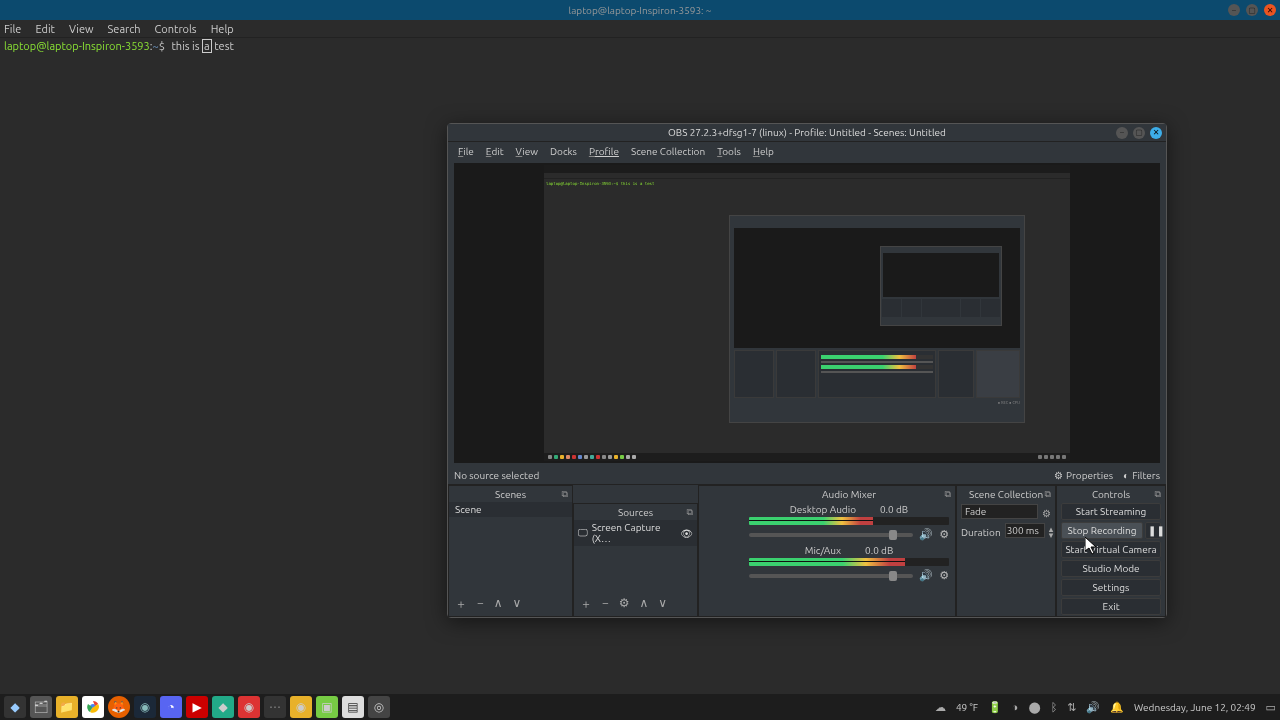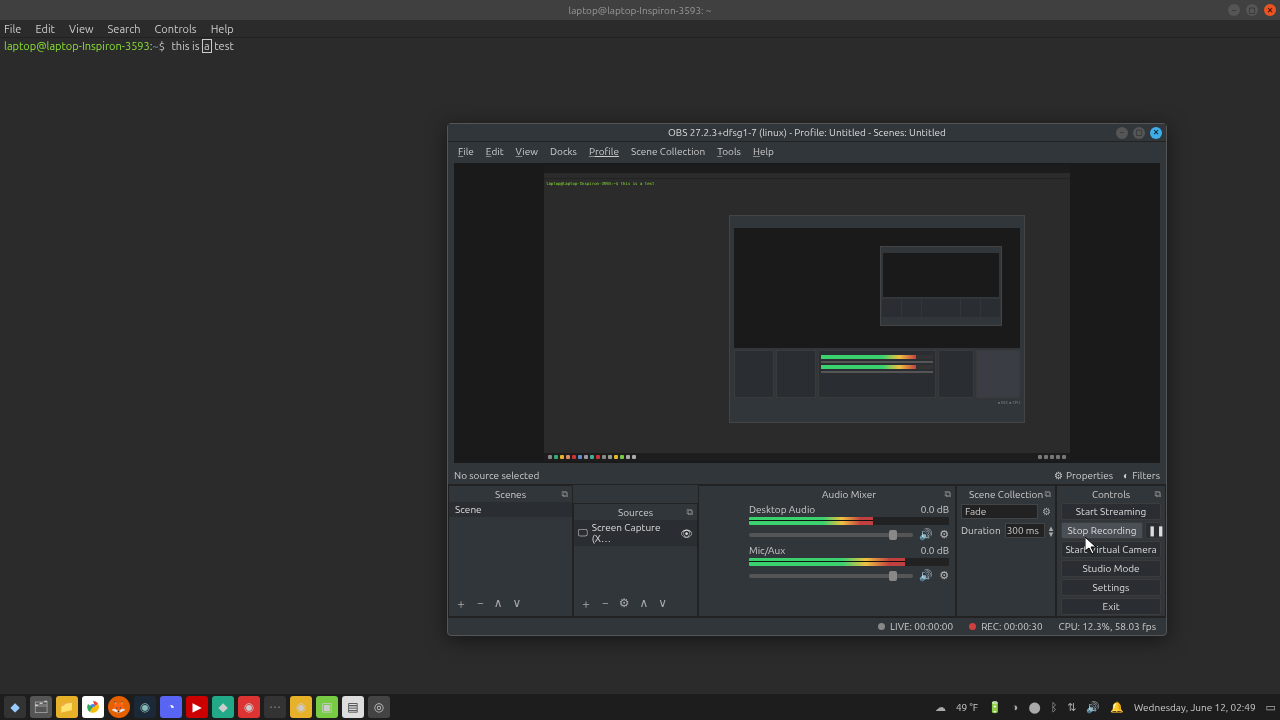--- a/index.html
+++ b/index.html
@@ -1,20 +1,20 @@
 <!DOCTYPE html>
 <html><head>
 <meta charset="utf-8">
 <style>
 * { margin: 0; padding: 0; box-sizing: border-box; font-family: "Ubuntu", "Segoe UI", sans-serif; }
 body { width: 1280px; height: 720px; background: #2b2b2b; color: #ccc; font-size: 11px; overflow: hidden; position: relative; }
 
 
 .term-window { position: absolute; top: 0; left: 0; right: 0; height: 100%; background: #2b2b2b; }
-.term-titlebar { height: 20px; background: #404040; display: flex; align-items: center; justify-content: center; color: #999; font-size: 10px; position: relative; }
+.term-titlebar { height: 20px; background: #0c4a6e; display: flex; align-items: center; justify-content: center; color: #999; font-size: 10px; position: relative; }
 .term-titlebar .win-controls { position: absolute; right: 4px; display: flex; gap: 6px; }
 .term-menubar { height: 18px; background: #2b2b2b; display: flex; align-items: center; padding: 0 4px; gap: 14px; color: #ccc; font-size: 11px; border-bottom: 1px solid #222; }
 .term-body { padding: 2px 4px; font-family: "DejaVu Sans Mono", monospace; font-size: 11px; }
 .prompt-user { color: #8ae234; }
 .prompt-path { color: #729fcf; }
 .prompt-dollar { color: #ccc; }
 .cursor-box { border: 1px solid #ccc; padding: 0 1px; }
 
 
 .obs-window { position: absolute; left: 447px; top: 123px; width: 720px; background: #31363b; border: 1px solid #555; border-radius: 4px; box-shadow: 0 4px 20px rgba(0,0,0,0.5); }
@@ -49,31 +49,31 @@
 .scenes-panel { width: 125px; }
 .scene-item { font-size: 10px; padding: 2px 6px; background: #2a2e33; color: #ddd; }
 .panel-toolbar { padding: 3px 6px; display: flex; gap: 10px; font-size: 12px; color: #aaa; }
 
 .sources-panel { width: 125px; margin-top: 18px; }
 .source-item { font-size: 10px; padding: 2px 4px; background: #2a2e33; color: #ddd; display: flex; align-items: center; gap: 4px; }
 .source-item .eye { margin-left:auto; }
 
 .mixer-panel { flex: 1; min-width: 240px; padding-left: 44px; }
 .mixer-track { padding: 2px 6px; }
-.mixer-row1 { display: flex; justify-content: space-between; font-size: 10px; color: #ccc; gap: 24px; }
+.mixer-row1 { display: flex; justify-content: center; font-size: 10px; color: #ccc; gap: 24px; }
 .meter { height: 8px; background: #222; margin-top: 2px; position: relative; border-radius: 1px; overflow:hidden;}
 .meter-bar { height: 50%; background: linear-gradient(90deg, #3bd16f 0%, #3bd16f 60%, #f0c040 75%, #c04040 90%); }
 .meter-bar.top { border-bottom:1px solid #111;}
 .slider-row { display:flex; align-items:center; gap:6px; margin-top:3px;}
 .slider { flex:1; height:4px; background:#555; border-radius:2px; position:relative;}
 .slider-thumb{ position:absolute; right:16px; top:-3px; width:8px; height:10px; background:#888; border-radius:2px;}
 .mix-icons { display:flex; gap:6px; font-size:11px; color:#bbb;}
 
 .transitions-panel { width: 100px; }
-.trans-row { display:flex; align-items:center; gap:4px; font-size:10px; padding:2px 4px;}
+.trans-row { display:flex; align-items:flex-end; gap:4px; font-size:10px; padding:2px 4px;}
 .trans-row input { width:40px; background:#222; border:1px solid #444; color:#ccc; font-size:10px; padding:1px;}
 .trans-row .gear { color:#aaa;}
 .select-box { flex:1; background:#222; border:1px solid #444; color:#ccc; font-size:10px; padding:1px 3px;}
 
 .controls-panel { width: 110px; }
 .ctrl-btn { font-size: 10px; padding: 2px 2px; margin: 1px 4px; background: #2a2e33; color: #ddd; text-align: center; border: 1px solid #3c3c3c; border-radius: 2px; }
 .ctrl-btn.active { background: #4a5056; }
 .ctrl-row { display:flex; gap:2px; margin:1px 4px;}
 .ctrl-row .ctrl-btn { flex:1; margin:0;}
 .ctrl-row .pause { width:16px; flex:0 0 16px;}
@@ -327,31 +327,20 @@
         <div class="ctrl-btn active">Stop Recording</div>
         <div class="ctrl-btn pause">❚❚</div>
       </div>
       <div class="ctrl-btn">Start Virtual Camera</div>
       <div class="ctrl-btn">Studio Mode</div>
       <div class="ctrl-btn">Settings</div>
       <div class="ctrl-btn">Exit</div>
     </div>
   </div>
 
-  <div class="obs-status">
-    <span style="display:flex;align-items:center;gap:5px;">
-        <span class="dot-gray"></span>
-        <span>LIVE: 00:00:00</span>
-      </span>
-    <span style="display:flex;align-items:center;gap:5px;">
-        <span class="dot-red"></span>
-        <span>REC: 00:00:30</span>
-      </span>
-    <span>CPU: 12.3%, 58.03 fps</span>
-  </div>
 </div>
 
 <svg class="cursor" style="left:1085px; top:537px;" width="14" height="18">
     <path d="M0 0 L0 14 L4 11 L7 17 L9 16 L6 10 L11 10 Z" fill="#fff" stroke="#000" stroke-width="1"></path>
   </svg>
 
 <div class="taskbar">
   <div class="tb-ico" style="background:#333;color:#9cf;">◆</div>
   <div class="tb-ico" style="background:#555">🗂</div>
   <div class="tb-ico" style="background:#e8b12a">📁</div>

